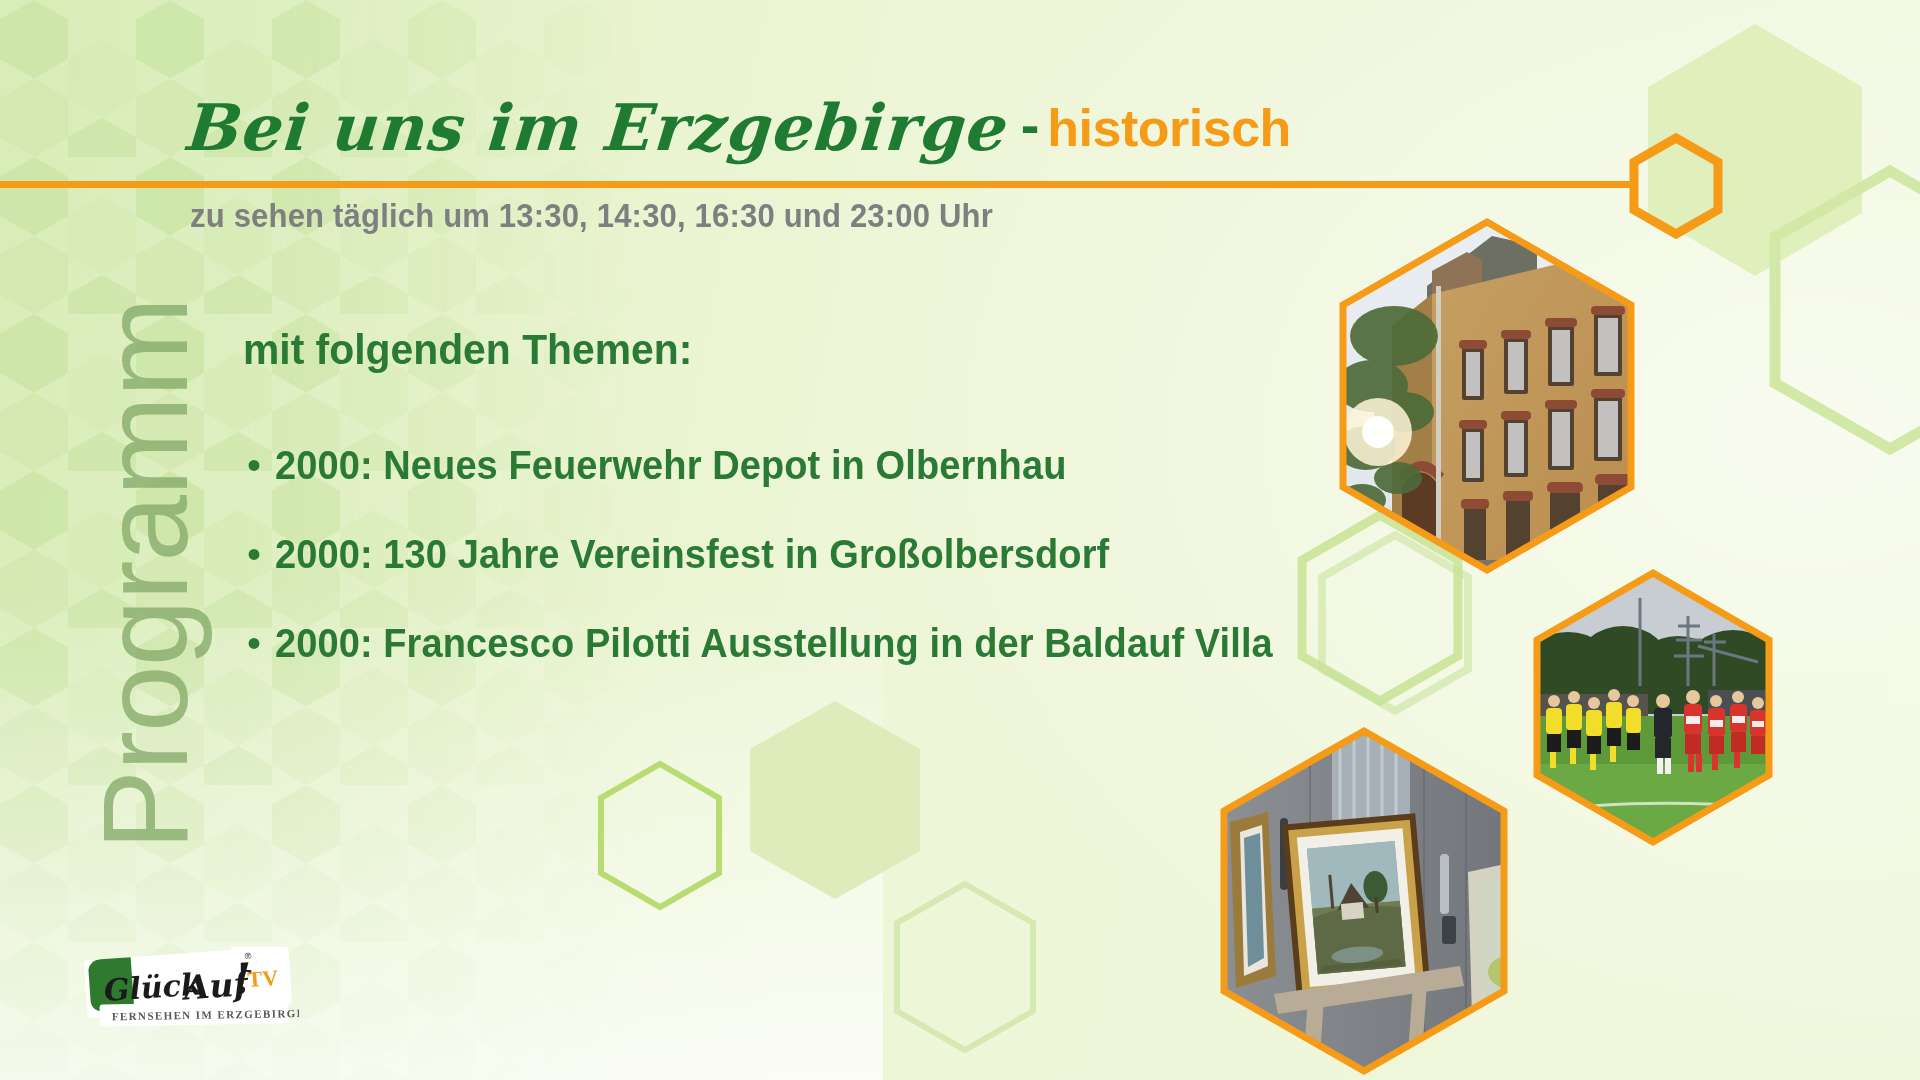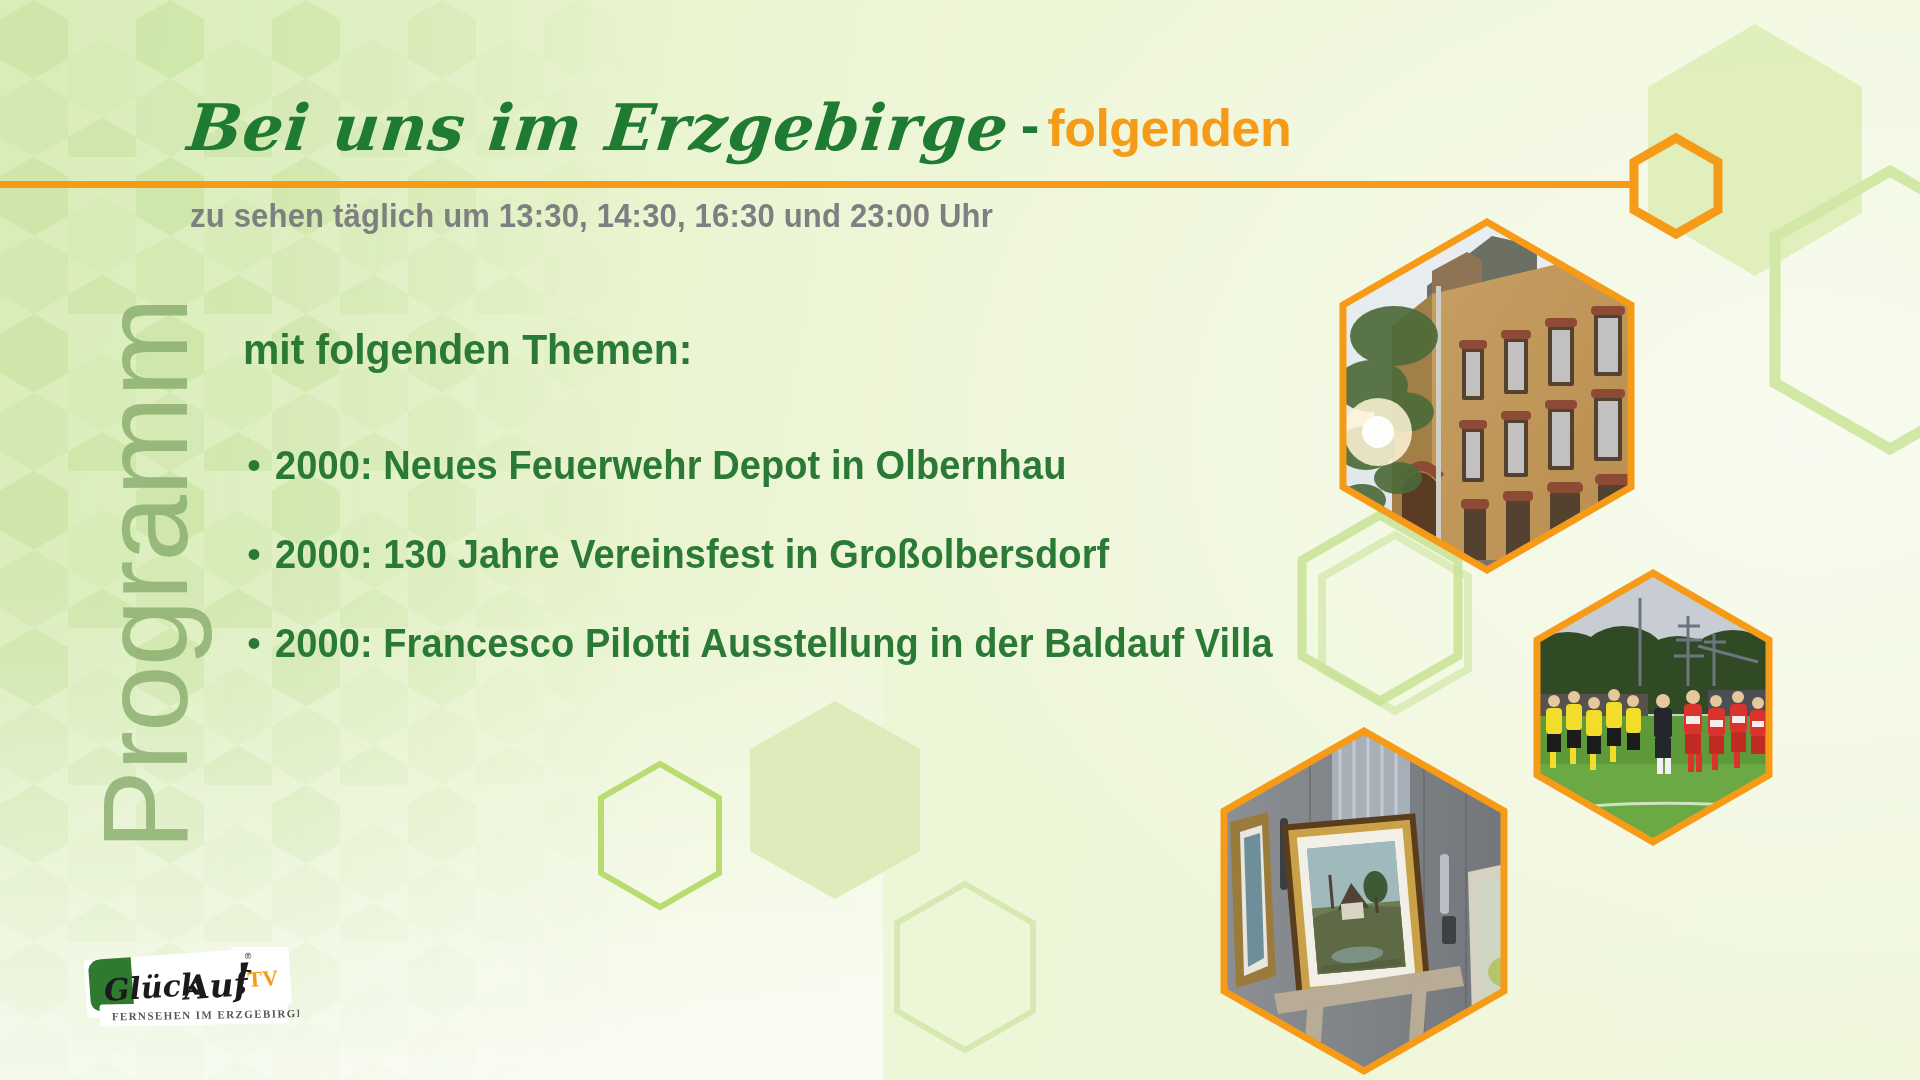--- a/index.html
+++ b/index.html
@@ -156,21 +156,21 @@
   </div>
 
   <div class="rule" style="width:1637px;"></div>
   <div class="rule-hex" style="left:1622px;top:132px;">
     <svg class="hex-svg" width="108" height="108" viewBox="0 0 108 108">
       <polygon points="54,6 96,30 96,78 54,102 12,78 12,30" fill="none" stroke="#f59b18" stroke-width="9"></polygon>
     </svg>
   </div>
 
   <div class="title">
-    <span class="script">Bei uns im Erzgebirge</span><span class="dash">-</span><span class="hist">folgenden</span>
+    <span class="script">Bei uns im Erzgebirge</span><span class="dash">-</span><span class="hist">historisch</span>
   </div>
 
   <div class="subtitle">zu sehen täglich um 13:30, 14:30, 16:30 und 23:00 Uhr</div>
 
   <div class="programm">Programm</div>
 
   <div class="themes">mit folgenden Themen:</div>
 
   <ul class="bullets">
     <li>

